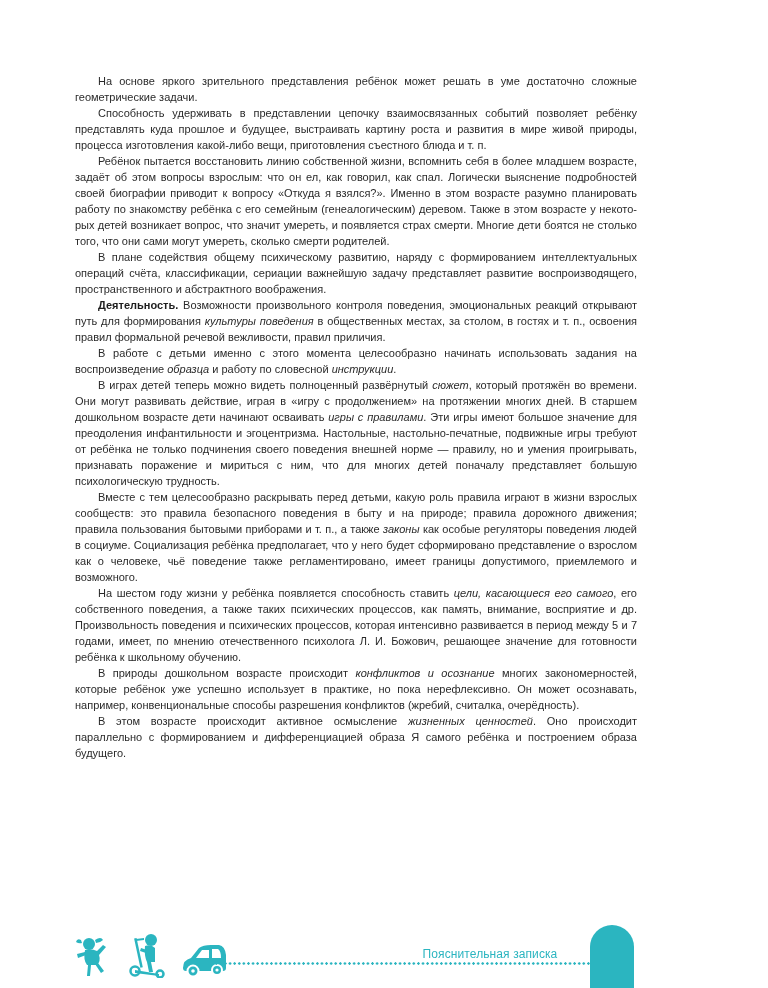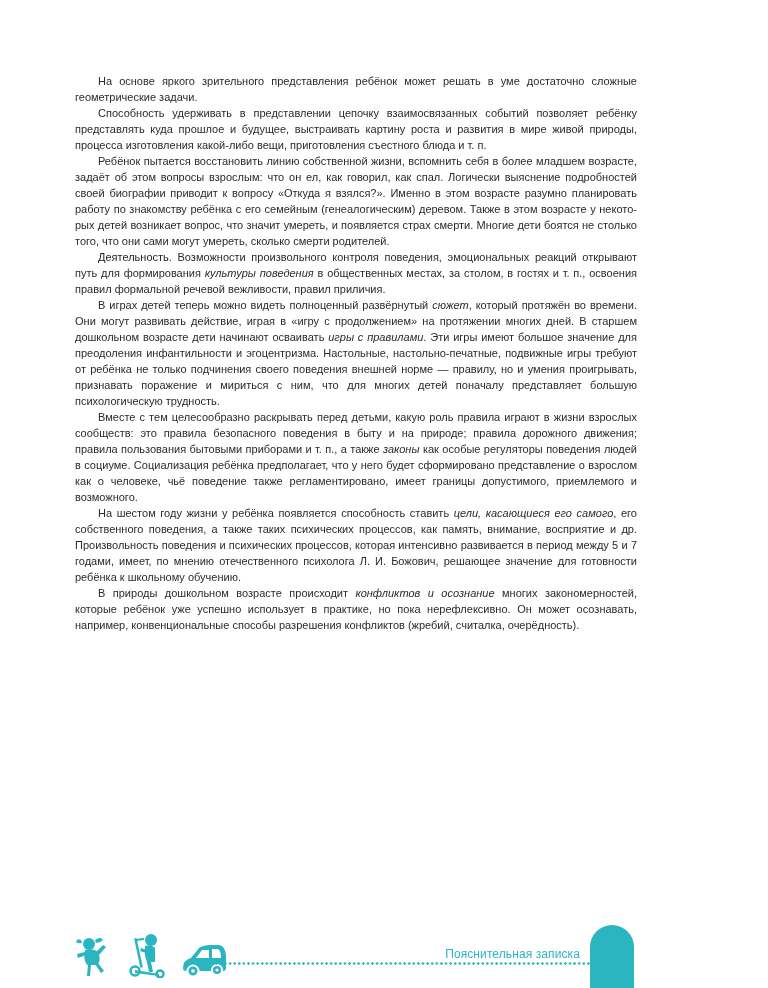--- a/index.html
+++ b/index.html
@@ -6,54 +6,57 @@
     body {
       width: 768px; height: 988px; background: #ffffff; position: relative; overflow: hidden;
       font-family: "Liberation Sans", sans-serif; color: #2a2a2a;
     }
     .page-text {
       position: absolute; left: 75px; top: 73px; width: 562px;
       font-size: 11px; line-height: 16px; text-align: justify;
       hyphens: manual;
     }
     .page-text p { margin: 0; text-indent: 23px; }
-    .page-text b { font-weight: normal; color: #1e1e1e; }
+    .page-text b { font-weight: bold; color: #1e1e1e; }
     .page-text i { }
     .footer-icons { position: absolute; left: 75px; top: 930px; height: 48px; display: flex; align-items: flex-end; gap: 14px; }
     .footer-icons svg { display: block; }
     .dotted-rule {
       position: absolute; left: 214px; top: 962px; width: 376px; height: 3px;
       background-image: radial-gradient(circle, #2bb5c0 1.2px, transparent 1.4px);
       background-size: 4.6px 3px; background-repeat: repeat-x;
     }
     .section-label {
-      position: absolute; left: 400px; width: 180px; top: 947px; text-align: right;
+      position: absolute; left: 400px; width: 180px; top: 947px; text-align: center;
       font-size: 12px; color: #2bb5c0; letter-spacing: 0.1px;
     }
     .page-tab {
       position: absolute; left: 590px; top: 925px; width: 44px; height: 70px;
       background: #2bb5c0; border-radius: 22px 22px 0 0;
     }
     .page-number {
       position: absolute; left: 590px; top: 937px; width: 44px; text-align: right;
       font-size: 18px; font-weight: bold; color: #ffffff; padding-left: 48px;
     }
   </style>
 </head>
 <body>
 
 <div class="page-text" id="page-text">
     <p><span>На основе яркого зрительного представления ребёнок может решать в уме доста­точно сложные геометрические задачи.</span></p>
     <p><span>Способность удерживать в представлении цепочку взаимосвязанных событий по­зволяет ребёнку представлять куда прошлое и будущее, выстраивать картину роста и развития в мире живой природы, процесса изготовления какой-либо вещи, приготов­ления съестного блюда и т. п.</span></p>
     <p><span>Ребёнок пытается восстановить линию собственной жизни, вспомнить себя в бо­лее младшем возрасте, задаёт об этом вопросы взрослым: что он ел, как говорил, как спал. Логически выяснение подробностей своей биографии приводит к вопросу «От­куда я взялся?». Именно в этом возрасте разумно планировать работу по знакомству ребёнка с его семейным (генеалогическим) деревом. Также в этом возрасте у некото­рых детей возникает вопрос, что значит умереть, и появляется страх смерти. Многие дети боятся не столько того, что они сами могут умереть, сколько смерти родителей.</span></p>
+    <p><span>В плане содействия общему психическому развитию, наряду с формированием ин­теллектуальных операций счёта, классификации, сериации важнейшую задачу пред­ставляет развитие воспроизводящего, пространственного и абстрактного воображения.</span></p>
     <p><b>Деятельность.</b><span> Возможности произвольного контроля поведения, эмоциональных реакций открывают путь для формирования </span><i>культуры поведения</i><span> в общественных ме­стах, за столом, в гостях и т. п., освоения правил формальной речевой вежливости, правил приличия.</span></p>
+    <p><span>В работе с детьми именно с этого момента целесообразно начинать использовать задания на воспроизведение </span><i>образца</i><span> и работу по словесной </span><i>инструкции</i><span>.</span></p>
     <p><span>В играх детей теперь можно видеть полноценный развёрнутый </span><i>сюжет</i><span>, который про­тяжён во времени. Они могут развивать действие, играя в «игру с продолжением» на протяжении многих дней. В старшем дошкольном возрасте дети начинают осваивать </span><i>игры с правилами</i><span>. Эти игры имеют большое значение для преодоления инфантиль­ности и эгоцентризма. Настольные, настольно-печатные, подвижные игры требуют от ребёнка не только подчинения своего поведения внешней норме — правилу, но и уме­ния проигрывать, признавать поражение и мириться с ним, что для многих детей пона­чалу представляет большую психологическую трудность.</span></p>
     <p><span>Вместе с тем целесообразно раскрывать перед детьми, какую роль правила играют в жизни взрослых сообществ: это правила безопасного поведения в быту и на приро­де; правила дорожного движения; правила пользования бытовыми приборами и т. п., а также </span><i>законы</i><span> как особые регуляторы поведения людей в социуме. Социализация ре­бёнка предполагает, что у него будет сформировано представление о взрослом как о человеке, чьё поведение также регламентировано, имеет границы допустимого, при­емлемого и возможного.</span></p>
     <p><span>На шестом году жизни у ребёнка появляется способность ставить </span><i>цели, касающие­ся его самого</i><span>, его собственного поведения, а также таких психических процессов, как память, внимание, восприятие и др. Произвольность поведения и психических процес­сов, которая интенсивно развивается в период между 5 и 7 годами, имеет, по мнению отечественного психолога Л. И. Божович, решающее значение для готовности ребёнка к школьному обучению.</span></p>
     <p><span>В природы дошкольном возрасте происходит </span><i>конфликтов и осознание</i><span> многих за­кономерностей, которые ребёнок уже успешно использует в практике, но пока нереф­лексивно. Он может осознавать, например, конвенциональные способы разрешения конфликтов (жребий, считалка, очерёдность).</span></p>
+    <p><span>В этом возрасте происходит активное осмысление </span><i>жизненных ценностей</i><span>. Оно про­исходит параллельно с формированием и дифференциацией образа Я самого ребёнка и построением образа будущего.</span></p>
   </div>
 
 <div class="footer-icons">
   <span>
     <svg width="38" height="44" viewBox="0 0 38 44">
       <g fill="#2bb5c0">
         <circle cx="14" cy="10" r="6"></circle>
         <path d="M6 6 q-4 -2 -5 2 q3 2 6 1z"></path>
         <path d="M20 6 q6 -4 8 0 q-3 3 -7 3z"></path>
         <path d="M10 16 q6 -2 12 1 l6 -6 l3 2 l-7 8 q2 6 -2 10 l-10 0 q-4 -5 -2 -15z"></path>

